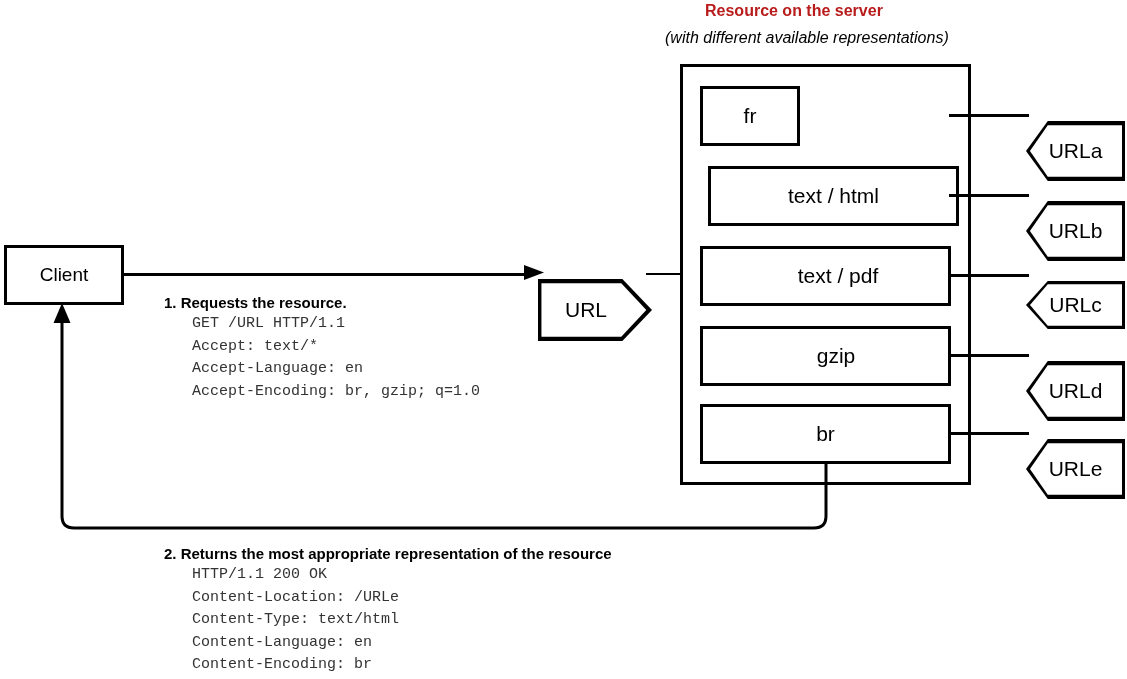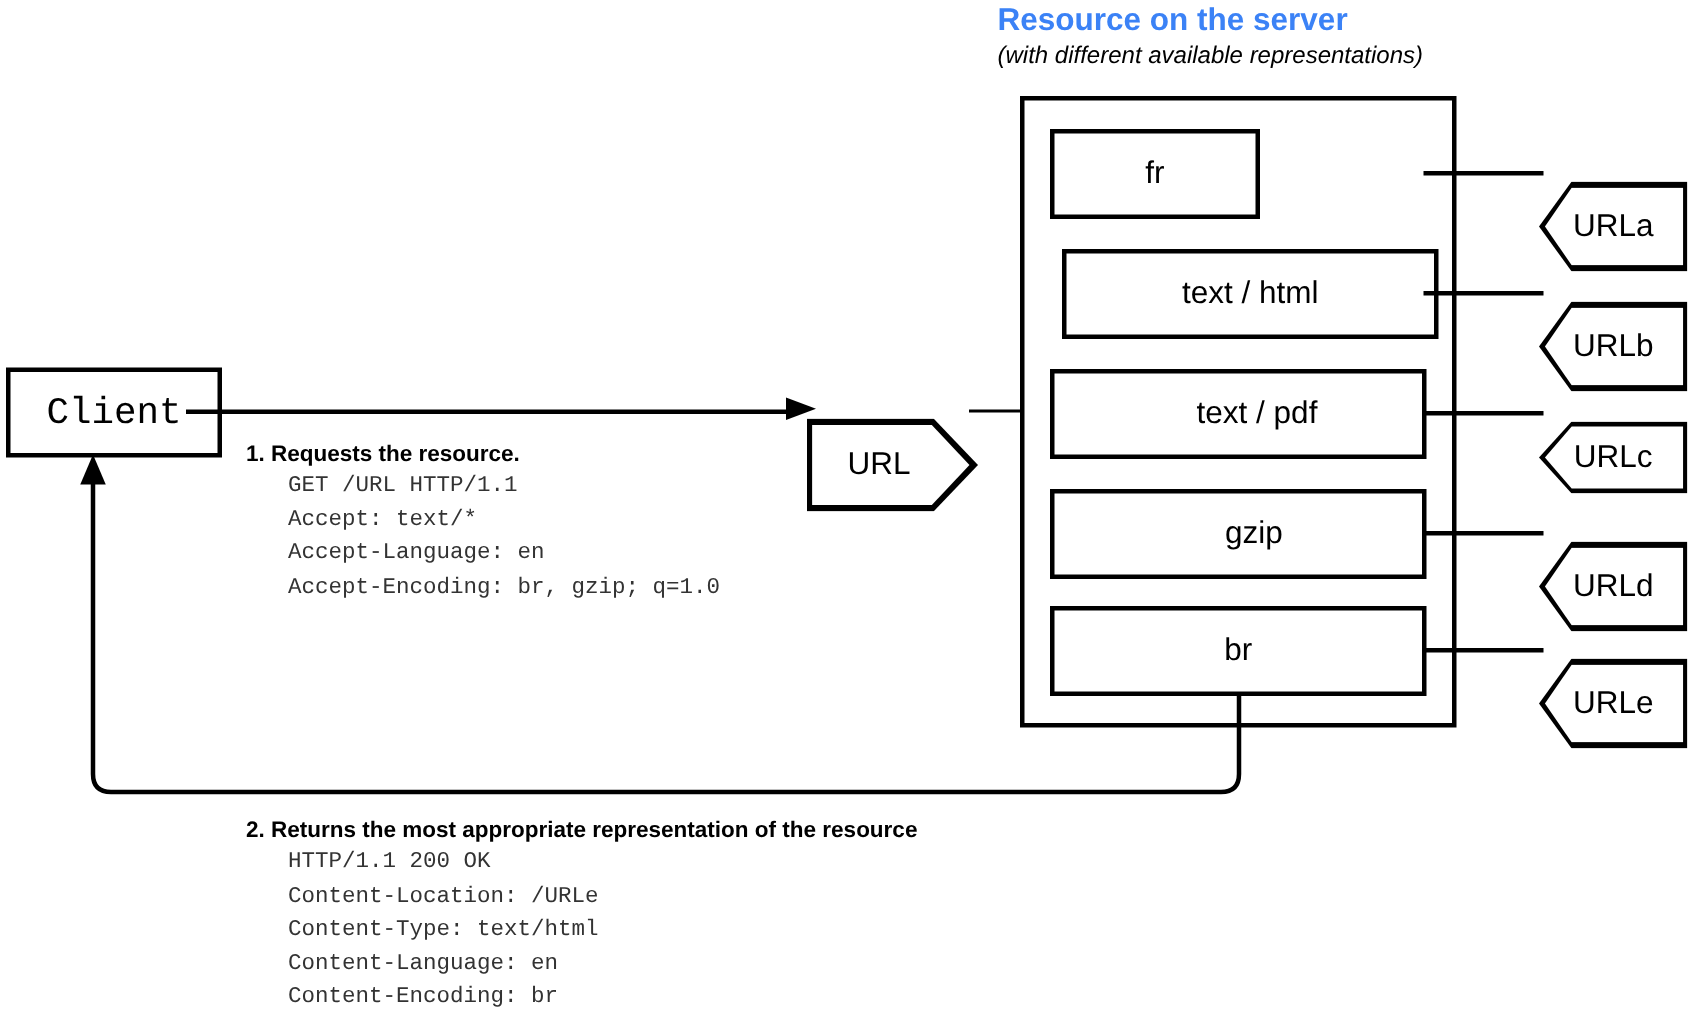--- a/index.html
+++ b/index.html
@@ -28,24 +28,23 @@
     display: flex;
     align-items: center;
     justify-content: center;
     color: #000000;
   }
 
   
   #client-box {
     left: 4px;
     top: 245px;
-    width: 144px;
+    width: 120px;
     height: 60px;
-    font-size: 25px;
-    font-family: Liberation Mono, monospace;
+    font-size: 19px;
   }
 
   
   #server-container {
     left: 680px;
     top: 64px;
     width: 291px;
     height: 421px;
     box-sizing: border-box;
     border: 3px solid #000000;
@@ -111,24 +110,25 @@
     left: 0;
     top: 0;
     width: 1127px;
     height: 679px;
     pointer-events: none;
   }
 
   
   .title-main {
     position: absolute;
-    font-size: 21px;
+    font-size: 16px;
     font-weight: bold;
-    color: #3b82f6;
+    color: #b91c1c;
     white-space: nowrap;
+    margin-left: 40px;
   }
   .title-sub {
     position: absolute;
     font-size: 16px;
     font-style: italic;
     color: #000000;
     white-space: nowrap;
   }
   .step-head {
     font-size: 15px;
@@ -167,21 +167,21 @@
   <div class="pentagon pent-right" style="left:538px; top:243px; width:114px; height:62px;">
     <div class="inner">
       <span>URL</span>
     </div>
   </div>
 
   <div class="thin-line" style="left:646px; top:273px; width:36px;"></div>
 
   <div id="server-container"></div>
 
-  <div class="rect-box rep-box" style="left:700px; top:86px; width:140px; height:60px;">
+  <div class="rect-box rep-box" style="left:700px; top:86px; width:100px; height:60px;">
     <span>fr</span>
   </div>
 
   <div class="rect-box rep-box" style="left:708px; top:166px; width:251px; height:60px;">
     <span>text / html</span>
   </div>
 
   <div class="rect-box rep-box" style="left:700px; top:246px; width:251px; height:60px;padding-left:25px;">
     <span>text / pdf</span>
   </div>

